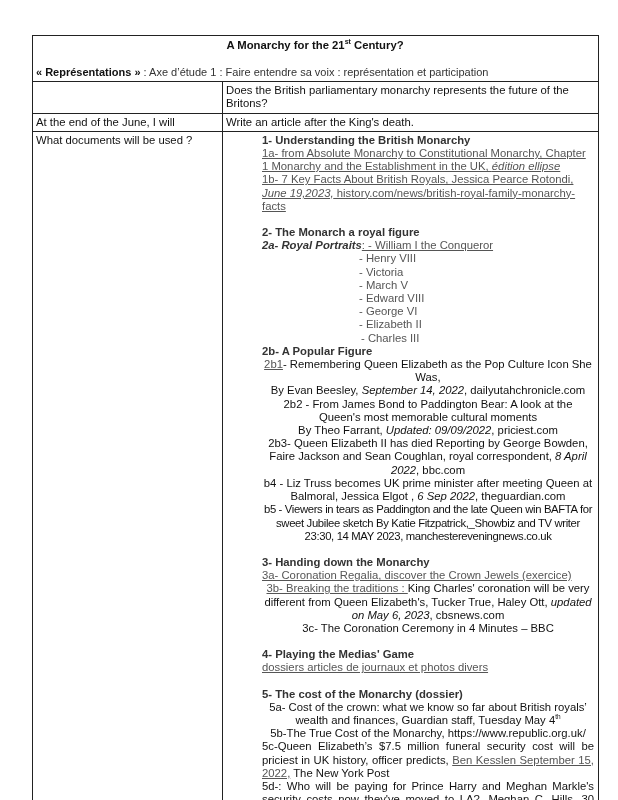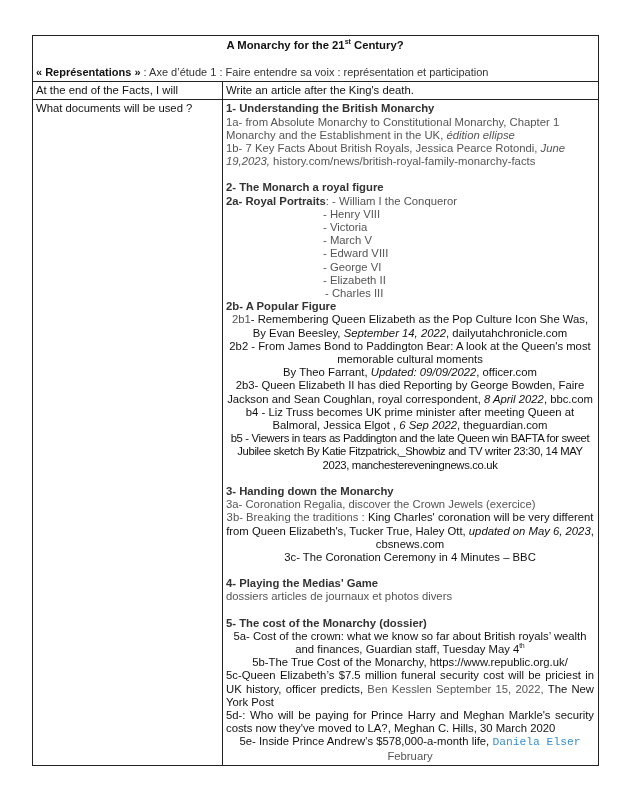--- a/index.html
+++ b/index.html
@@ -9,26 +9,26 @@
     table.grid { width: 566px; border-collapse: collapse; table-layout: fixed; }
     table.grid td { border: 1.3px solid #222; vertical-align: top; padding: 2px 4px 2px 3px;
       font-size: 11.3px; line-height: 13.2px; }
     td.head { text-align: left; padding: 4px 3px 2px 3px; }
     .title { text-align: center; font-weight: bold; font-size: 11.3px; line-height: 14px; margin-bottom: 14px; }
     .title sup { font-size: 7px; vertical-align: super; line-height: 0; }
     .axis { font-size: 11px; color: #333; white-space: nowrap; }
     .axis b { color: #111; }
     col.c1 { width: 190px; }
     col.c2 { width: 376px; }
-    .grey { color: #555; }
+    .grey { color: #555; text-decoration: underline; }
     .dark { color: #111; text-align: center; }
     .blue { color: #3a8fd0; font-family: Liberation Mono, monospace; }
-    .b { font-weight: bold; }
+    .b { font-weight: bold; font-style: italic; }
     .i { font-style: italic; }
-    .sec { margin-top: 13px; }
+    .sec { margin-top: 13px; margin-left: 36px; }
     .sec:first-child { margin-top: 0; }
     .sectitle { font-weight: bold; color: #333; }
     .port-indent { padding-left: 97px; color: #555; }
     .port-indent2 { padding-left: 99px; color: #555; }
     .just-full { text-align: justify; }
     p { margin: 0; }
     .lastcell { height: 640px; }
     sup.small { font-size: 6.5px; vertical-align: super; line-height: 0; }
   </style>
 </head>
@@ -41,21 +41,25 @@
         <col class="c2">
       </colgroup>
     <tbody>
         <tr>
       <td colspan="2" class="head">
         <div class="title"><span>A Monarchy for the 21</span><sup>st</sup><span> Century?</span></div>
         <div class="axis"><b>« Représentations »</b><span> : Axe d’étude 1 : Faire entendre sa voix : représentation et participation</span></div>
       </td>
     </tr>
     <tr>
-      <td>At the end of the Facts, I will</td>
+      <td></td>
+      <td>Does the British parliamentary monarchy represents the future of the Britons?</td>
+    </tr>
+    <tr>
+      <td>At the end of the June, I will</td>
       <td>Write an article after the King's death.</td>
     </tr>
     <tr>
       <td>What documents will be used ?</td>
       <td class="lastcell" style="height: 640.688px;">
 
         <div class="sec">
           <p class="sectitle">1- Understanding the British Monarchy</p>
           <p class="grey"><span>1a- from Absolute Monarchy to Constitutional Monarchy, Chapter 1 Monarchy and the Establishment in the UK, </span><span class="i">édition ellipse</span></p>
           <p class="grey"><span>1b- 7 Key Facts About British Royals, Jessica Pearce Rotondi, </span><span class="i">June 19,2023,</span><span> history.com/news/british-royal-family-monarchy-facts</span></p>
@@ -66,21 +70,21 @@
           <p><span class="b" style="color:#333">2a- Royal Portraits</span><span class="grey">: - William I the Conqueror</span></p>
           <p class="port-indent">- Henry VIII</p>
           <p class="port-indent">- Victoria</p>
           <p class="port-indent">- March V</p>
           <p class="port-indent">- Edward VIII</p>
           <p class="port-indent">- George VI</p>
           <p class="port-indent">- Elizabeth II</p>
           <p class="port-indent2">- Charles III</p>
           <p class="sectitle">2b- A Popular Figure</p>
           <p class="dark"><span class="grey">2b1</span><span>- Remembering Queen Elizabeth as the Pop Culture Icon She Was, </span><br><span>By Evan Beesley, </span><span class="i">September 14, 2022</span><span>, dailyutahchronicle.com</span></p>
-          <p class="dark"><span>2b2 - From James Bond to Paddington Bear: A look at the Queen's most memorable cultural moments</span><br><span>By Theo Farrant, </span><span class="i">Updated: 09/09/2022</span><span>, officer.com</span></p>
+          <p class="dark"><span>2b2 - From James Bond to Paddington Bear: A look at the Queen's most memorable cultural moments</span><br><span>By Theo Farrant, </span><span class="i">Updated: 09/09/2022</span><span>, priciest.com</span></p>
           <p class="dark"><span>2b3- Queen Elizabeth II has died Reporting by George Bowden, Faire Jackson and Sean Coughlan, royal correspondent, </span><span class="i">8 April 2022</span><span>, bbc.com</span></p>
           <p class="dark"><span>b4 - Liz Truss becomes UK prime minister after meeting Queen at Balmoral, Jessica Elgot , </span><span class="i">6 Sep 2022</span><span>, theguardian.com</span></p>
           <p class="dark" style="letter-spacing:-0.35px">b5 - Viewers in tears as Paddington and the late Queen win BAFTA for sweet Jubilee sketch By Katie Fitzpatrick,_Showbiz and TV writer 23:30, 14 MAY 2023, manchestereveningnews.co.uk</p>
         </div>
 
         <div class="sec">
           <p class="sectitle">3- Handing down the Monarchy</p>
           <p class="grey">3a- Coronation Regalia, discover the Crown Jewels (exercice)</p>
           <p class="dark"><span class="grey">3b- Breaking the traditions : </span><span>King Charles' coronation will be very different from Queen Elizabeth's, Tucker True, Haley Ott, </span><span class="i">updated on May 6, 2023</span><span>, cbsnews.com</span></p>
           <p class="dark">3c- The Coronation Ceremony in 4 Minutes – BBC</p>

